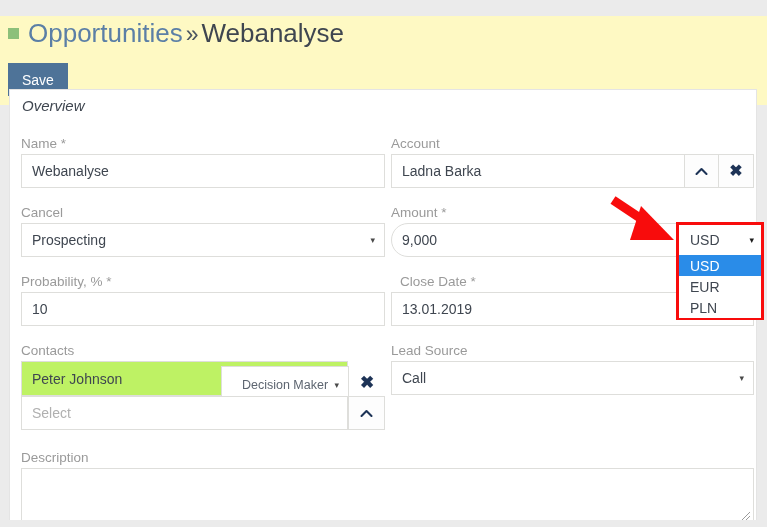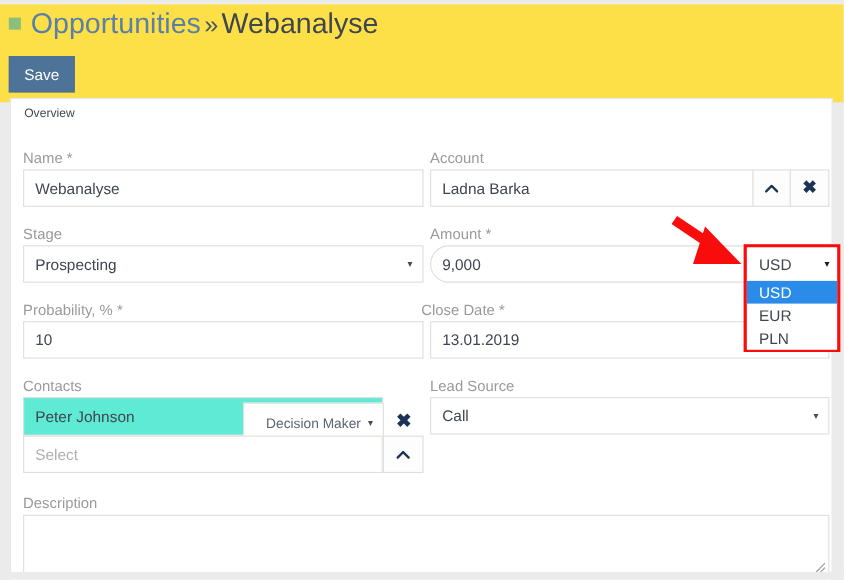--- a/index.html
+++ b/index.html
@@ -8,22 +8,22 @@
     width: 767px; height: 527px;
     background: #ebebeb;
     font-family: "Liberation Sans", sans-serif;
     overflow: hidden;
   }
 
   #root { position: relative; width: 767px; height: 527px; }
 
   
   .page-header {
-    position: absolute; left: 0; top: 4px; width: 767px; height: 89px;
-    background: #fde047;
+    position: absolute; left: 0; top: 16px; width: 767px; height: 89px;
+    background: #fef9c3;
   }
   .breadcrumb {
     position: absolute; left: 8px; top: 0px;
     font-size: 26px; line-height: 34px;
     color: #5b7fa6; font-weight: 400;
     white-space: nowrap;
   }
   .bullet-square {
     display: inline-block; width: 11px; height: 11px;
     background: #8cc07a; margin-right: 9px; vertical-align: 3px;
@@ -48,21 +48,21 @@
 
   
   .panel {
     position: absolute; left: 9px; top: 89px;
     width: 748px; height: 440px;
     background: #ffffff;
     border: 1px solid #e4e4e4; border-bottom: none;
   }
   .panel-title {
     position: absolute; left: 12px; top: 7px;
-    font-size: 11px; color: #3f4650;
+    font-size: 15px; color: #3f4650; font-style: italic;
   }
 
   .form-area { position: absolute; left: 0; top: 36px; width: 746px; }
 
   .field-label {
     position: absolute;
     font-size: 13.5px; color: #9a9a9a; white-space: nowrap;
   }
   .ctrl {
     position: absolute;
@@ -86,21 +86,21 @@
     border: 1px solid #dededb; background: #fdfdfd;
     display: flex; align-items: center; justify-content: center;
     cursor: pointer;
   }
   .combo-btn svg { display: block; }
 
   
   .contact-row {
     position: absolute;
     border: 1px solid #dededb;
-    background: #5eead4;
+    background: #bef264;
     display: flex; align-items: center;
   }
   .contact-name { font-size: 14px; color: #3f4650; padding-left: 10px; }
   .role-select {
     position: absolute;
     height: 38px;
     border: 1px solid #dededb; background: #fff;
     font-size: 12.5px; color: #5d6570;
     display: flex; align-items: center; justify-content: center;
   }
@@ -179,21 +179,21 @@
   </div>
 
   <div class="panel">
     <div class="panel-title">Overview</div>
 
     <div class="form-area">
 
       <div class="field-label" style="left:11px; top:10px;">Name *</div>
       <div class="ctrl" style="left:11px; top:28px; width:364px;">Webanalyse</div>
 
-      <div class="field-label" style="left:11px; top:79px;">Stage</div>
+      <div class="field-label" style="left:11px; top:79px;">Cancel</div>
       <div class="ctrl" style="left:11px; top:97px; width:364px;">
         <span>Prospecting</span>
         <span class="caret-down">▾</span>
       </div>
 
       <div class="field-label" style="left:11px; top:148px;text-align:right;">Probability, % *</div>
       <div class="ctrl" style="left:11px; top:166px; width:364px;">10</div>
 
       <div class="field-label" style="left:11px; top:217px;">Contacts</div>
 
@@ -220,21 +220,21 @@
           <path d="M1.5 7 L6.5 2 L11.5 7" stroke="#1d3356" stroke-width="2.1" fill="none" stroke-linecap="round" stroke-linejoin="round"></path>
         </svg>
       </div>
       <div class="combo-btn" style="left:708px; top:28px; width:36px;">
         <span style="color:#1d3356;font-size:16px;font-weight:bold;line-height:1;">✖</span>
       </div>
 
       <div class="field-label" style="left:381px; top:79px;">Amount *</div>
       <div class="ctrl" style="left:381px; top:97px; width:363px;border-radius:17px;">9,000</div>
 
-      <div class="field-label" style="left:373px; top:148px;">Close Date *</div>
+      <div class="field-label" style="left:390px; top:148px;">Close Date *</div>
       <div class="ctrl" style="left:381px; top:166px; width:363px;">13.01.2019</div>
 
       <div class="field-label" style="left:381px; top:217px;">Lead Source</div>
       <div class="ctrl" style="left:381px; top:235px; width:363px;">
         <span>Call</span>
         <span class="caret-down">▾</span>
       </div>
 
       <div class="field-label" style="left:11px; top:324px;">Description</div>
       <div class="textarea-box" style="left:11px; top:342px; width:733px; height:56px;">

